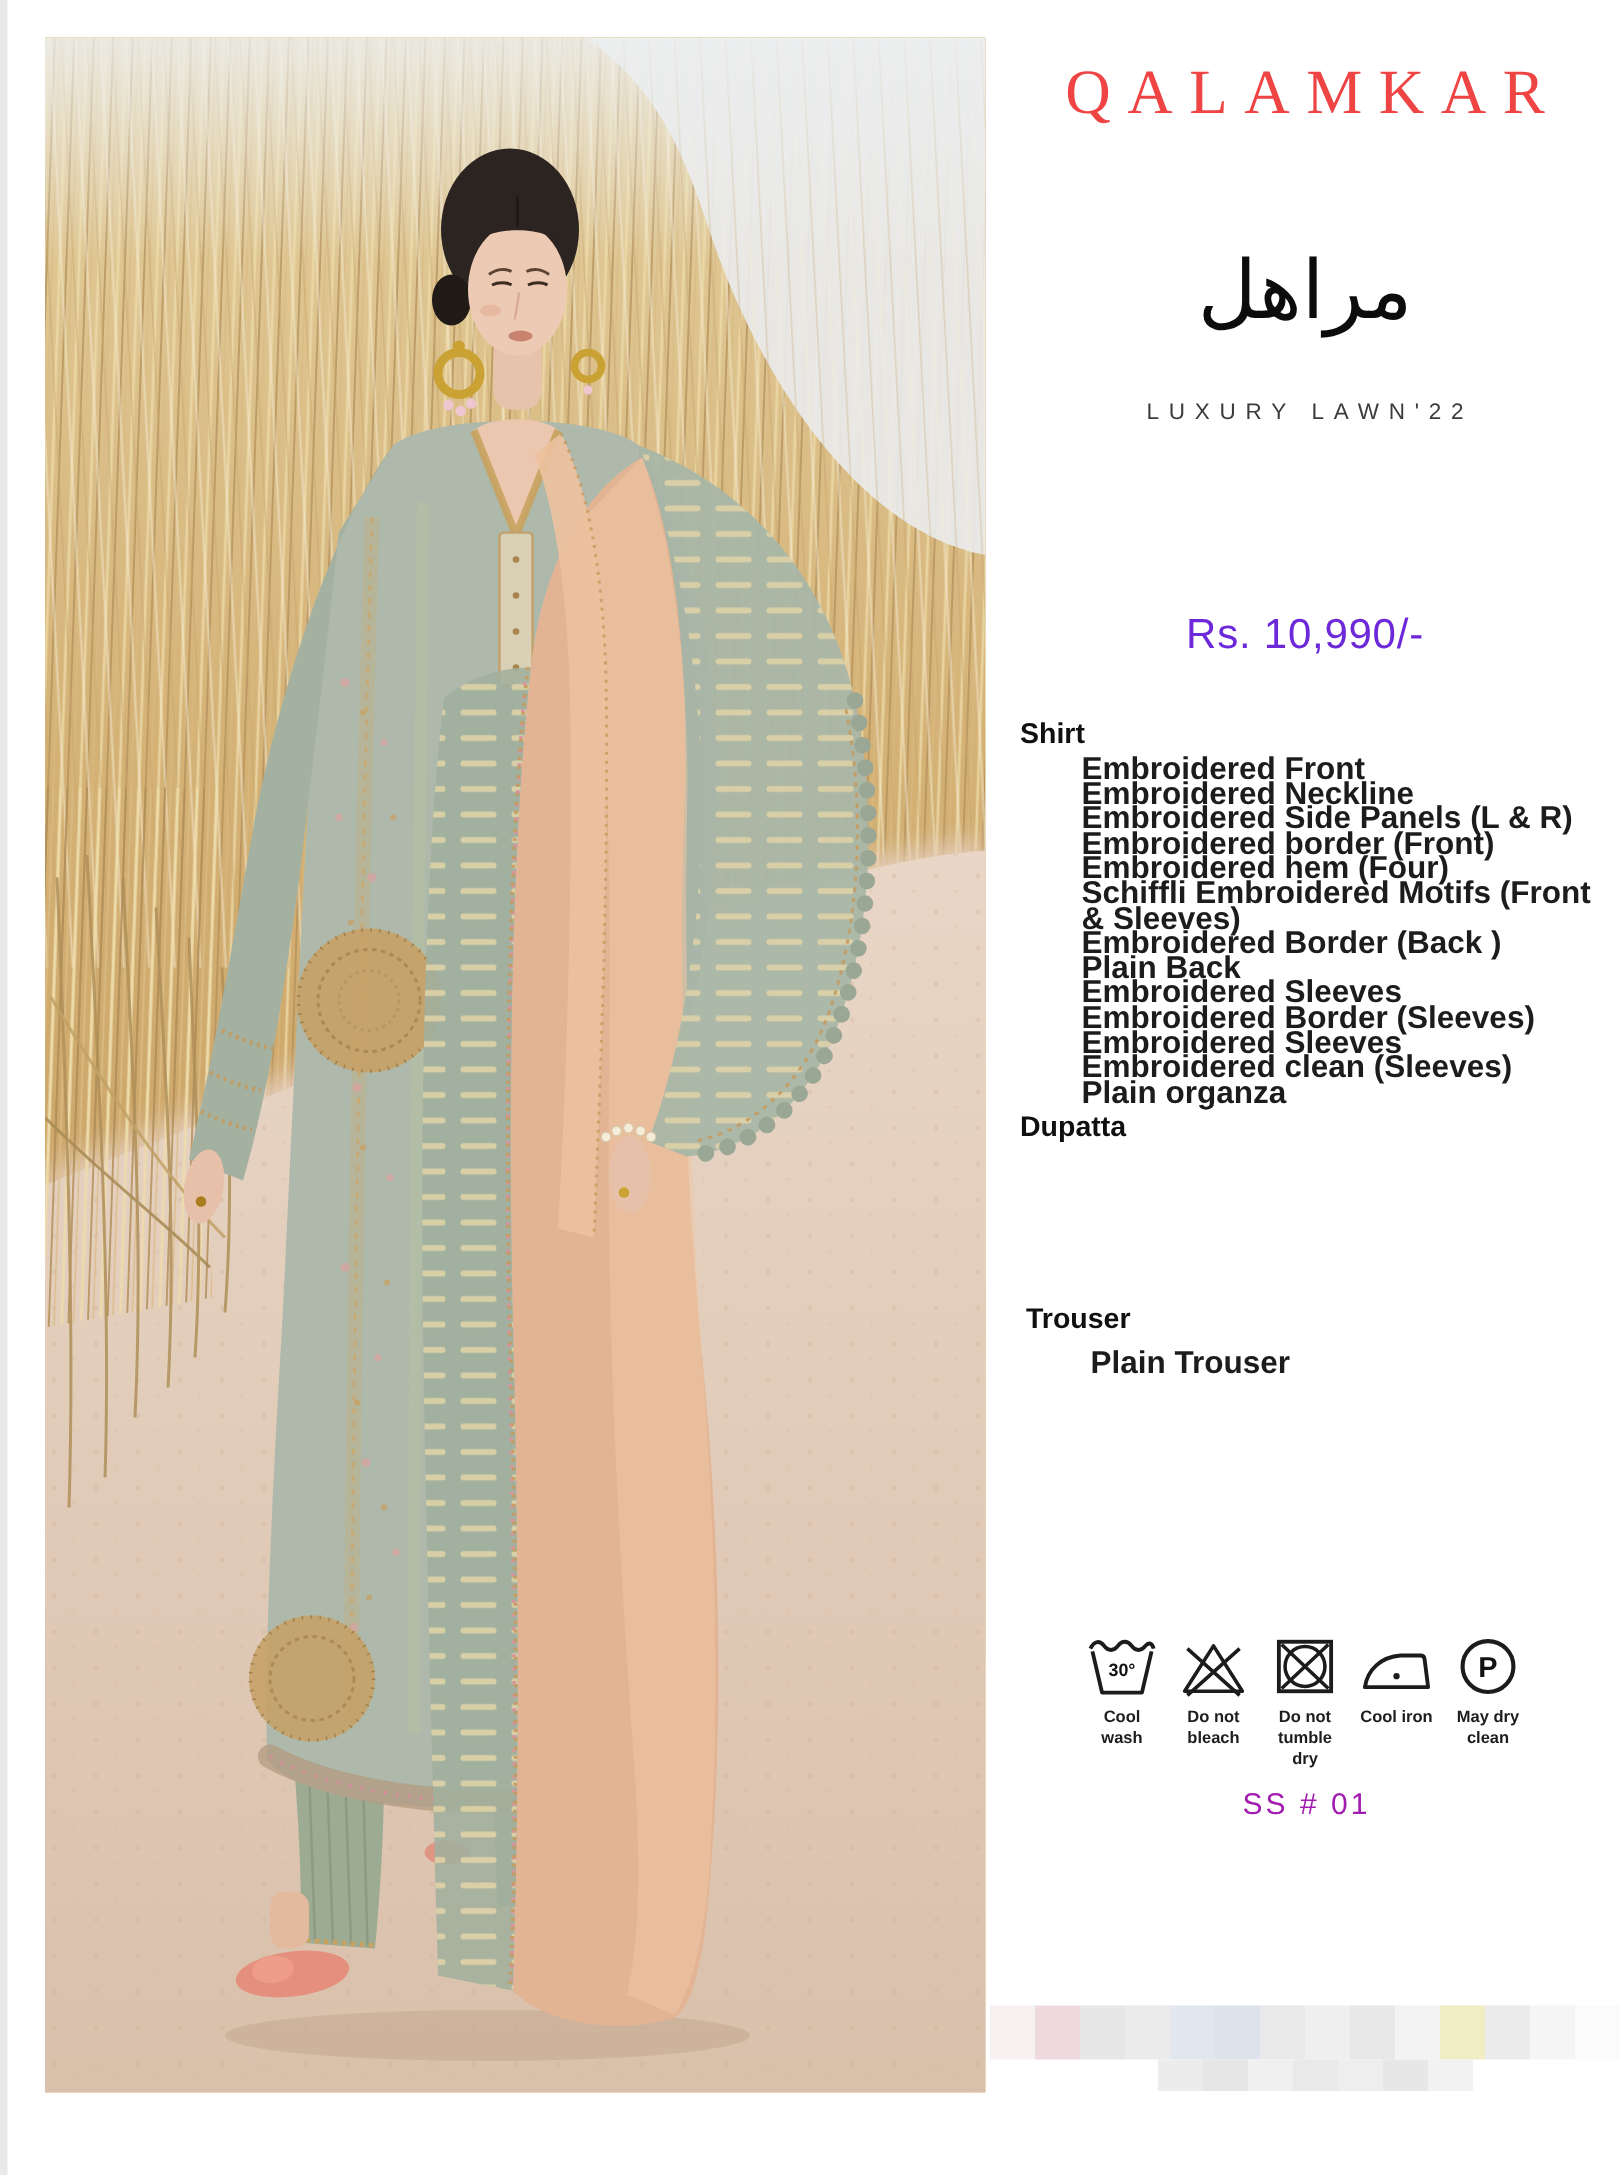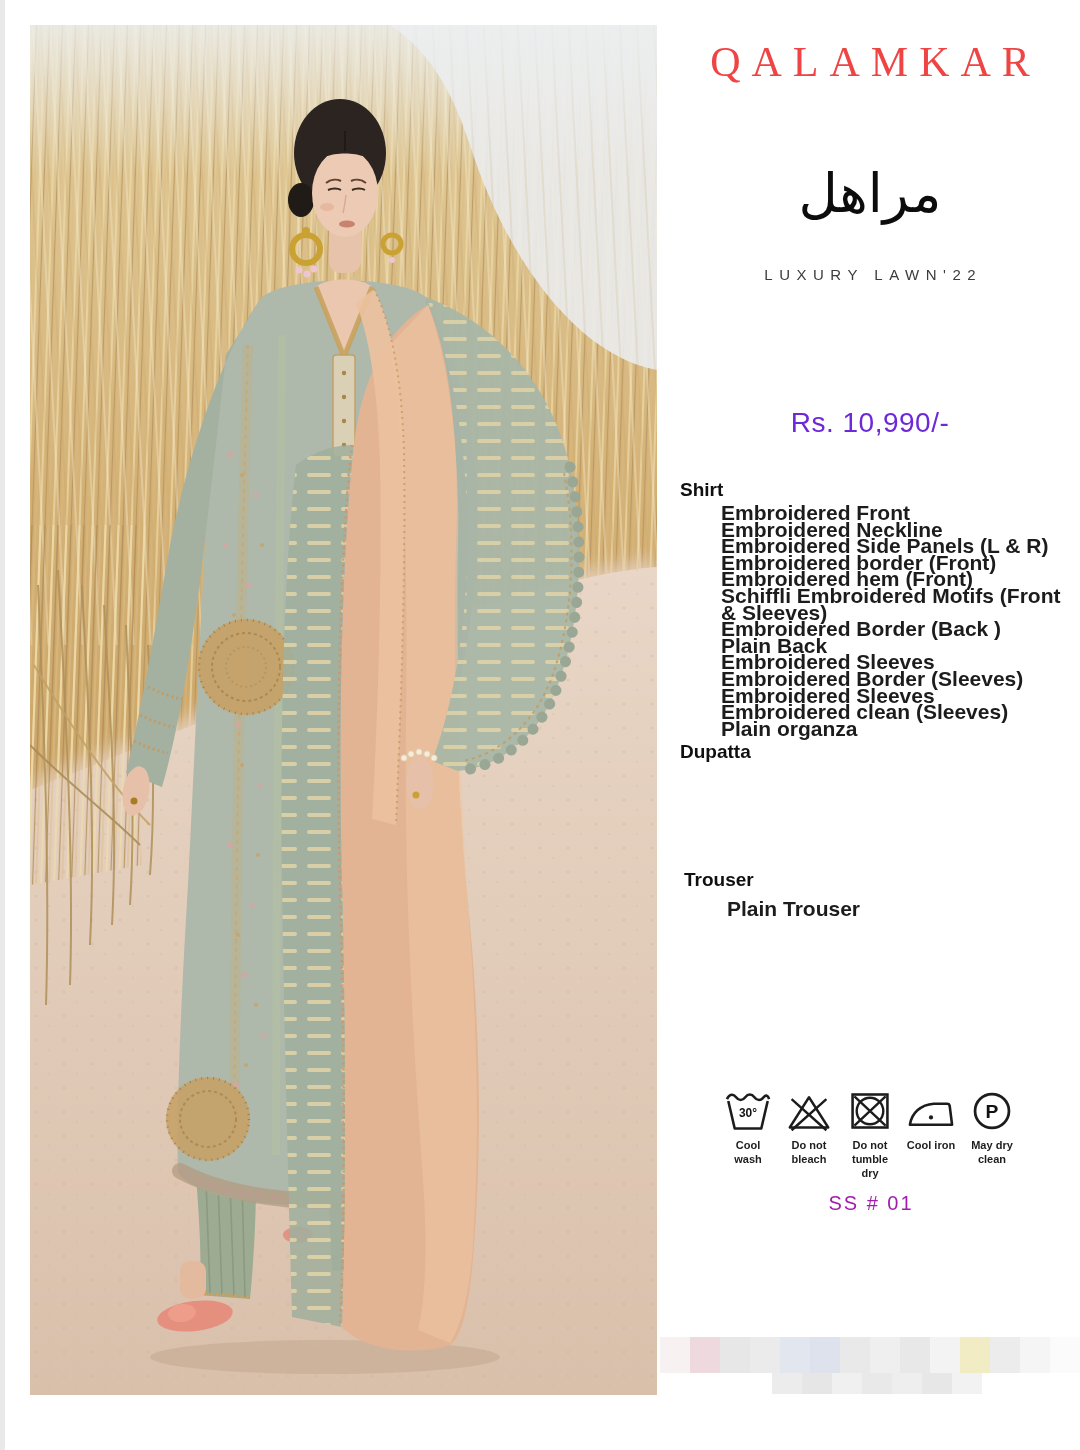--- a/index.html
+++ b/index.html
@@ -257,21 +257,21 @@
   <div class="collection">LUXURY LAWN'22</div>
 
   <div class="price">Rs. 10,990/-</div>
 
   <div class="sec-h sec-h-shirt">Shirt</div>
   <div class="sec-list sec-list-shirt">
     <div>Embroidered Front</div>
     <div>Embroidered Neckline</div>
     <div>Embroidered Side Panels (L &amp; R)</div>
     <div>Embroidered border (Front)</div>
-    <div>Embroidered hem (Front)</div>
+    <div>Embroidered hem (Four)</div>
     <div>Schiffli Embroidered Motifs (Front &amp; Sleeves)</div>
     <div>Embroidered Border (Back )</div>
     <div>Plain Back</div>
     <div>Embroidered Sleeves</div>
     <div>Embroidered Border (Sleeves)</div>
     <div>Embroidered Sleeves</div>
     <div>Embroidered clean (Sleeves)</div>
     <div>Plain organza</div>
   </div>
 

